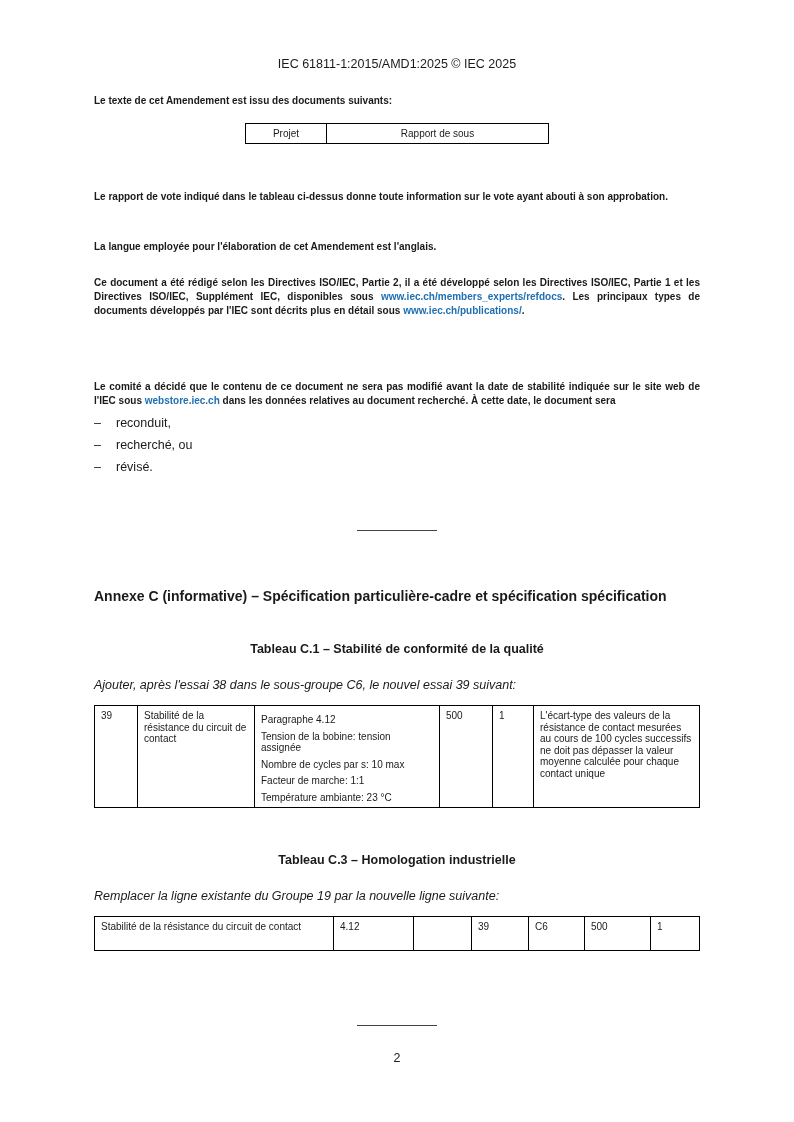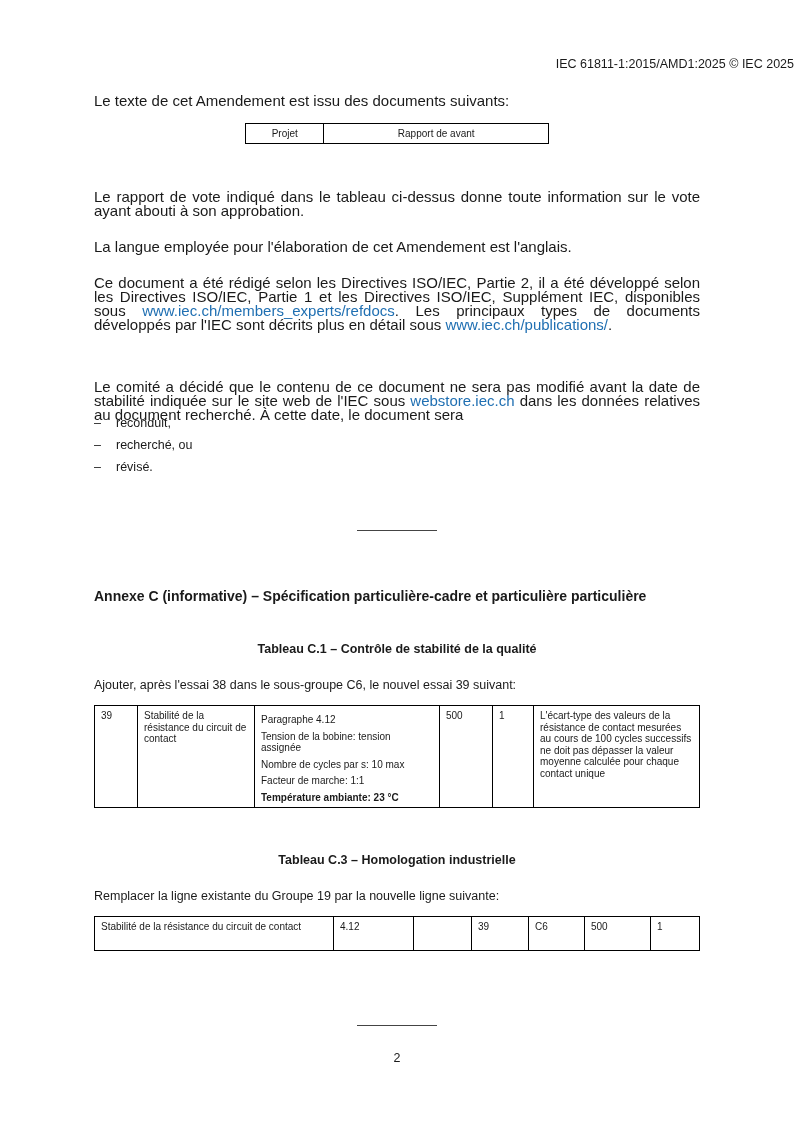--- a/index.html
+++ b/index.html
@@ -1,52 +1,52 @@
 <!DOCTYPE html>
 <html><head>
   <meta charset="utf-8">
   <style>
     html, body { margin: 0; padding: 0; background: #ffffff; }
     body {
       width: 794px; height: 1122px; position: relative; overflow: hidden;
       font-family: "Liberation Sans", sans-serif; color: #1a1a1a;
     }
     .abs { position: absolute; }
-    .header { top: 57px; left: 0; width: 794px; text-align: right; font-size: 12.5px; }
-    .para { left: 94px; width: 606px; font-size: 15px; line-height: 14px; text-align: justify; }
+    .header { top: 57px; left: 0; width: 794px; text-align: center; font-size: 12.5px; }
+    .para { left: 94px; width: 606px; font-size: 10px; line-height: 14px; text-align: justify; font-weight: bold; }
     .link { color: #1f6fb2; }
     table { border-collapse: collapse; }
     .vote-table { top: 123px; left: 245px; width: 304px; font-size: 10px; }
     .vote-table td { border: 1px solid #000; text-align: center; height: 19px; padding: 0; }
     .bullet { left: 94px; font-size: 12.5px; }
     .bullet .dash { display: inline-block; width: 22px; }
     .sep { height: 1px; background: #444; width: 80px; left: 357px; }
     .annex { top: 588px; left: 94px; width: 606px; font-size: 14px; font-weight: bold; line-height: 17px; }
     .tcap { left: 0; width: 794px; text-align: center; font-size: 12.5px; font-weight: bold; }
-    .ital { left: 94px; font-size: 12.5px; }
+    .ital { left: 94px; font-size: 12.5px; font-style: italic; }
     .t1 { top: 705px; left: 94px; width: 606px; font-size: 10px; }
     .t1 td { border: 1px solid #000; vertical-align: top; padding: 4px 6px; line-height: 11.5px; }
     .t1 .cond p { margin: 4px 0 5px 0; }
-    .t1 .cond p:last-child { margin-bottom: 0; font-weight: bold; }
+    .t1 .cond p:last-child { margin-bottom: 0; }
     .t3 { top: 916px; left: 94px; width: 606px; font-size: 10px; }
     .t3 td { border: 1px solid #000; vertical-align: top; padding: 4px 6px; line-height: 11.5px; height: 25px; }
     .pagenum { top: 1051px; left: 0; width: 794px; text-align: center; font-size: 12.5px; }
   </style>
 </head>
 <body>
 
 <div class="abs header">IEC 61811-1:2015/AMD1:2025 © IEC 2025</div>
 
 <div class="abs para" style="top:94px;">Le texte de cet Amendement est issu des documents suivants:</div>
 
 <table class="abs vote-table">
   <tbody>
       <tr>
     <td>Projet</td>
-    <td>Rapport de avant</td>
+    <td>Rapport de sous</td>
   </tr>
 </tbody>
   </table>
 
 <div class="abs para" style="top:190px;">Le rapport de vote indiqué dans le tableau ci-dessus donne toute information sur le vote ayant abouti à son approbation.</div>
 
 <div class="abs para" style="top:240px;">La langue employée pour l'élaboration de cet Amendement est l'anglais.</div>
 
 <div class="abs para" style="top:276px;">
   <span>Ce document a été rédigé selon les Directives ISO/IEC, Partie 2, il a été développé selon les Directives ISO/IEC, Partie 1 et les Directives ISO/IEC, Supplément IEC, disponibles sous </span><span class="link">www.iec.ch/members_experts/refdocs</span><span>. Les principaux types de documents développés par l'IEC sont décrits plus en détail sous </span><span class="link">www.iec.ch/publications/</span><span>.</span>
@@ -61,23 +61,23 @@
 </div>
 <div class="abs bullet" style="top:438px;">
   <span class="dash">–</span><span>recherché, ou</span>
 </div>
 <div class="abs bullet" style="top:460px;">
   <span class="dash">–</span><span>révisé.</span>
 </div>
 
 <div class="abs sep" style="top:530px;"></div>
 
-<div class="abs annex">Annexe C (informative) – Spécification particulière-cadre et particulière particulière</div>
+<div class="abs annex">Annexe C (informative) – Spécification particulière-cadre et spécification spécification</div>
 
-<div class="abs tcap" style="top:642px;">Tableau C.1 – Contrôle de stabilité de la qualité</div>
+<div class="abs tcap" style="top:642px;">Tableau C.1 – Stabilité de conformité de la qualité</div>
 
 <div class="abs ital" style="top:678px;">Ajouter, après l'essai 38 dans le sous-groupe C6, le nouvel essai 39 suivant:</div>
 
 <table class="abs t1">
   <tbody>
       <tr>
     <td style="width:30px;">39</td>
     <td style="width:104px;">Stabilité de la résistance du circuit de contact</td>
     <td style="width:172px;" class="cond">
       <p>Paragraphe 4.12</p>

